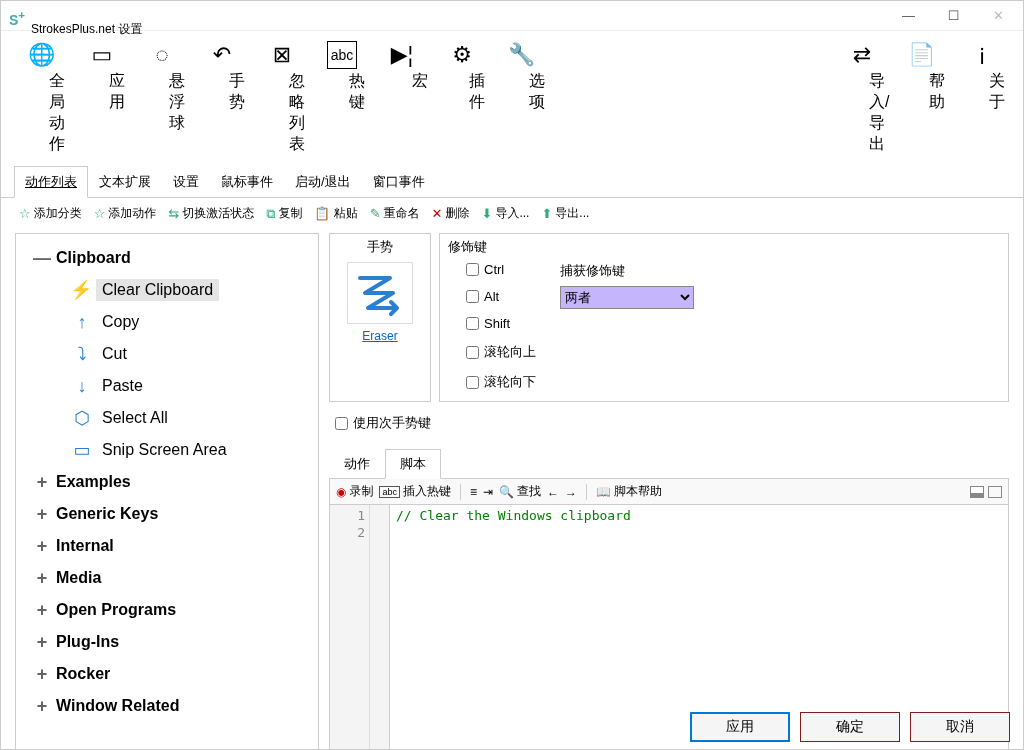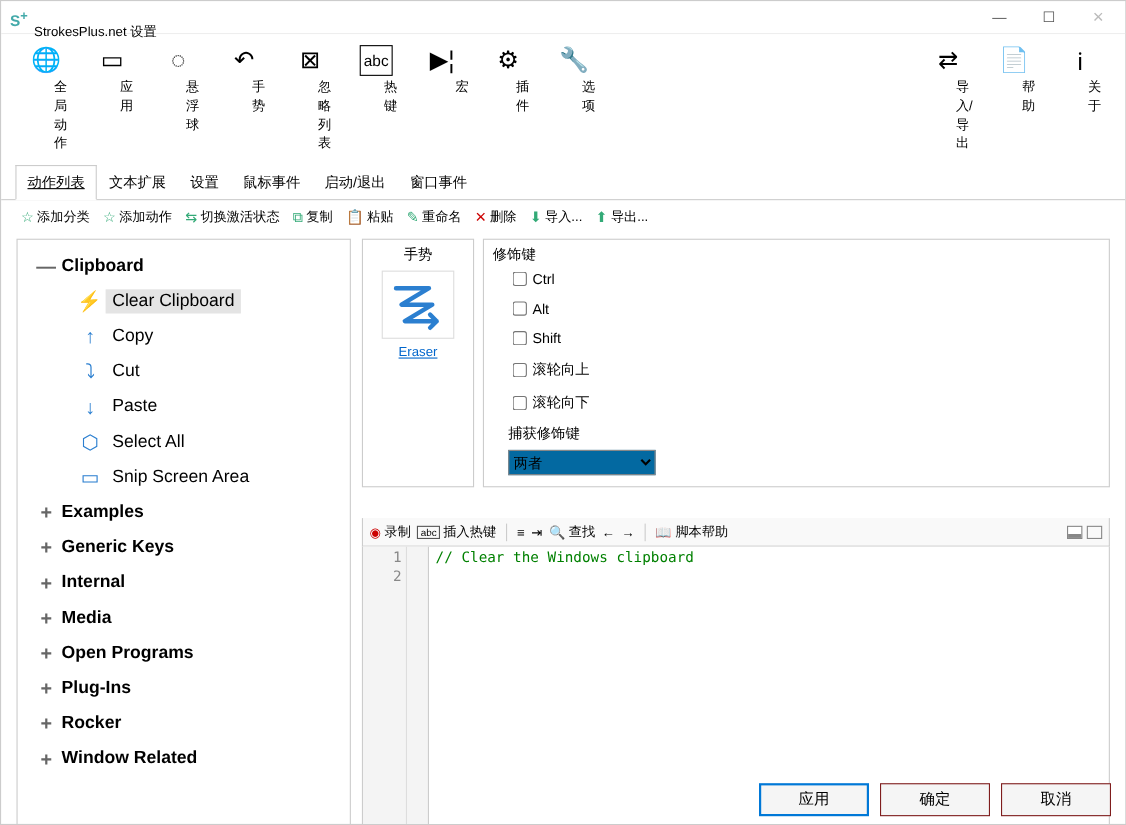--- a/index.html
+++ b/index.html
@@ -5,21 +5,21 @@
 * { box-sizing: border-box; margin: 0; padding: 0; }
 body { font-family: "Segoe UI", "Microsoft YaHei", sans-serif; font-size: 13px; background: #fff; color: #000; width: 1024px; height: 750px; overflow: hidden; border: 1px solid #ccc; }
 .titlebar { display: flex; align-items: center; height: 30px; padding: 0 2px; border-bottom: 1px solid #eee; }
 .titlebar .app-icon { width: 16px; height: 16px; margin: 0 6px; color: #4aa; font-weight: bold; font-size: 14px; }
 .titlebar .title { flex: 1; font-size: 12px; margin-top: 28px; }
 .titlebar .win-controls { display: flex; }
 .titlebar .win-controls div { width: 45px; height: 30px; display: flex; align-items: center; justify-content: center; color: #555; font-size: 13px; }
 .main-toolbar { display: flex; padding: 6px 12px 4px; gap: 2px; }
 .main-toolbar .tbtn { display: flex; flex-direction: column; align-items: center; width: 58px; padding: 4px 0; cursor: default; }
 .main-toolbar .tbtn .tico { height: 28px; display: flex; align-items: center; justify-content: center; font-size: 22px; }
-.main-toolbar .tbtn .tlabel { font-size: 12px; margin-top: 2px; margin-left: 36px; }
+.main-toolbar .tbtn .tlabel { font-size: 16px; margin-top: 2px; margin-left: 36px; }
 .main-toolbar .spacer { flex: 1; }
 .sub-tabs { display: flex; border-bottom: 1px solid #ccc; padding-left: 13px; margin-top: 2px; }
 .sub-tabs .tab { padding: 6px 10px; font-size: 13px; border: 1px solid transparent; position: relative; top: 1px; }
 .sub-tabs .tab.active { border: 1px solid #ccc; border-bottom: 1px solid #fff; background: #fff; text-decoration: underline; }
 .action-toolbar { display: flex; align-items: center; padding: 5px 14px; gap: 4px; font-size: 12px; }
 .action-toolbar .abtn { display: flex; align-items: center; gap: 3px; padding: 2px 4px; }
 .action-toolbar .aico { font-size: 13px; color: #3a7; }
 .content { display: flex; height: 546px; }
 .tree-panel { width: 304px; border: 1px solid #ccc; margin: 4px 0 4px 14px; padding: 8px 6px; overflow: auto; }
 .tree-row { display: flex; align-items: center; height: 32px; font-size: 16px; }
@@ -31,26 +31,26 @@
 .tree-child.selected .clabel { background: #e4e4e4; }
 .right-panel { flex: 1; padding: 4px 14px 4px 10px; display: flex; flex-direction: column; }
 .upper-panels { display: flex; gap: 8px; }
 .gbox { border: 1px solid #ccc; padding: 4px 8px 10px; }
 .gbox .gtitle { font-size: 13px; margin-bottom: 6px; }
 .gesture-box { width: 102px; text-align: center; }
 .gesture-draw { width: 66px; height: 62px; margin: 4px auto 4px; border: 1px solid #ddd; background: #fff; display: flex; align-items: center; justify-content: center; }
 .gesture-draw svg { width: 50px; height: 50px; }
 .gesture-link { color: #06c; text-decoration: underline; font-size: 12px; }
 .modifiers-box { flex: 1; }
-.mod-grid { margin-top: 2px; display: flex; gap: 10px; flex-direction: column; }
+.mod-grid { margin-top: 2px; display: flex; gap: 10px; }
 .mod-col { display: flex; flex-direction: column; gap: 12px; padding-left: 18px; }
 .mod-col label { display: flex; align-items: center; gap: 5px; font-size: 13px; white-space: nowrap; }
 .capture-col { padding-left: 14px; }
 .capture-col .cap-label { font-size: 13px; margin-bottom: 6px; }
-.capture-col select { width: 134px; height: 23px; font-size: 13px; border: 1px solid #888; background: #0369a1; }
+.capture-col select { width: 134px; height: 23px; font-size: 13px; border: 1px solid #888; background: #c4b5fd; }
 .below-check { margin-top: 12px; display: flex; flex-direction: column; gap: 7px; padding-left: 6px; }
 .below-check label { display: flex; align-items: center; gap: 5px; font-size: 13px; }
 .script-area { margin-top: 16px; flex: 1; display: flex; flex-direction: column; }
 .code-tabs { display: flex; border-bottom: 1px solid #ccc; }
 .code-tabs .ctab { padding: 5px 14px; font-size: 13px; border: 1px solid transparent; position: relative; top: 1px; }
 .code-tabs .ctab.active { border: 1px solid #ccc; border-bottom: 1px solid #fff; background: #fff; }
 .code-toolbar { border: 1px solid #ccc; border-top: none; padding: 4px 6px; display: flex; align-items: center; gap: 6px; font-size: 12px; background: #f9f9f9; }
 .code-toolbar .ctbtn { display: flex; align-items: center; gap: 3px; }
 .code-toolbar .sep { width: 1px; height: 16px; background: #ccc; margin: 0 3px; }
 .code-toolbar .rightbtns { margin-left: auto; display: flex; gap: 4px; }
@@ -285,23 +285,31 @@
             </div>
           <div class="capture-col">
             <div class="cap-label">捕获修饰键</div>
             <select><option>两者</option></select>
           </div>
         </div>
       </div>
     </div>
 
     <div class="below-check">
+      <label>
+          <input type="checkbox" style="">
+          <span>使用次手势键</span>
+        </label>
     </div>
 
     <div class="script-area">
+      <div class="code-tabs">
+        <div class="ctab">动作</div>
+        <div class="ctab active">脚本</div>
+      </div>
       <div class="code-toolbar">
         <div class="ctbtn">
             <span style="color:#c00">◉</span>
             <span>录制</span>
           </div>
         <div class="ctbtn">
             <span style="border:1px solid #555;font-size:9px;padding:0 2px">abc</span>
             <span>插入热键</span>
           </div>
         <div class="sep"></div>

